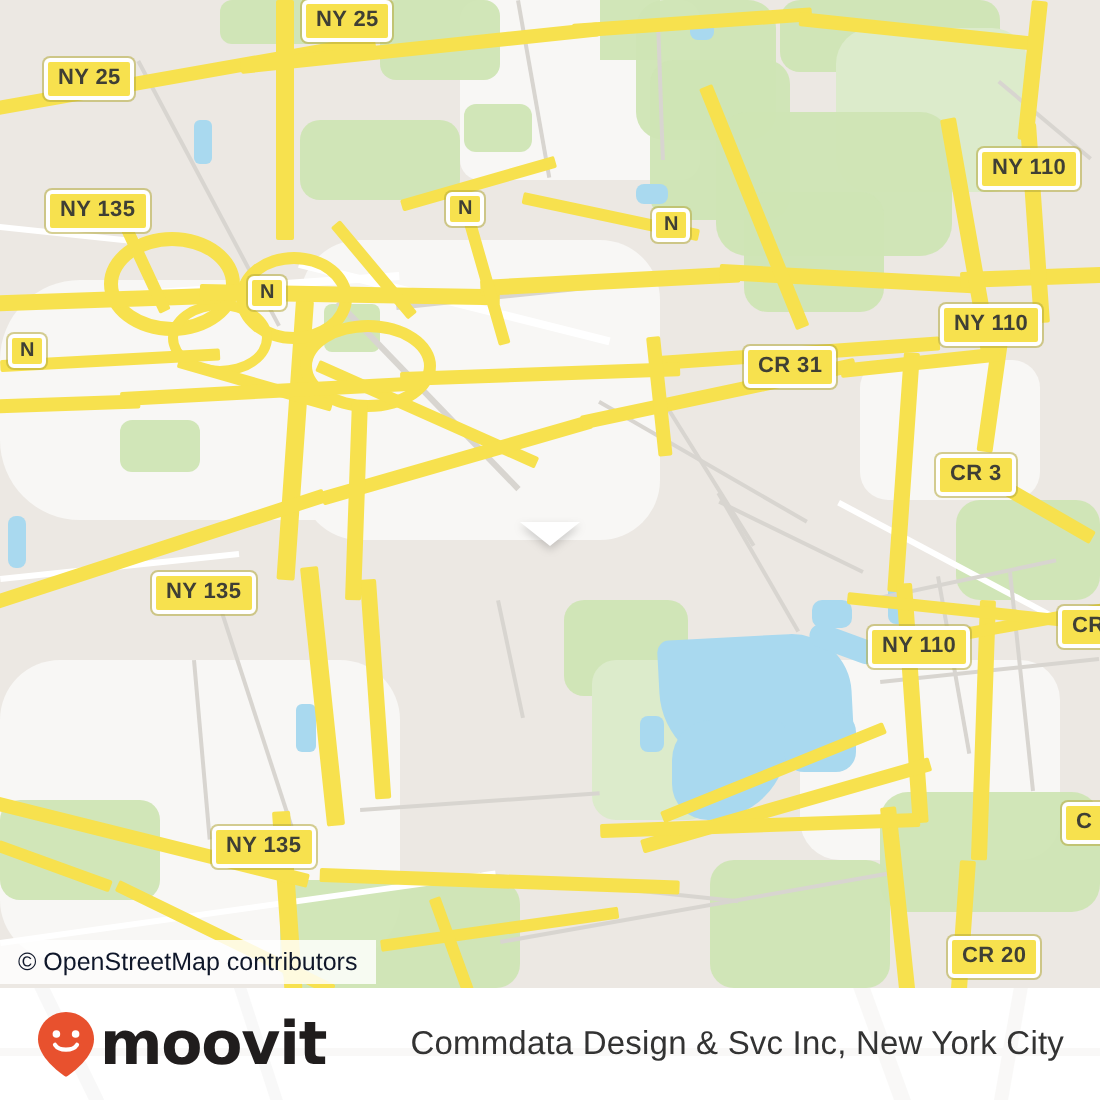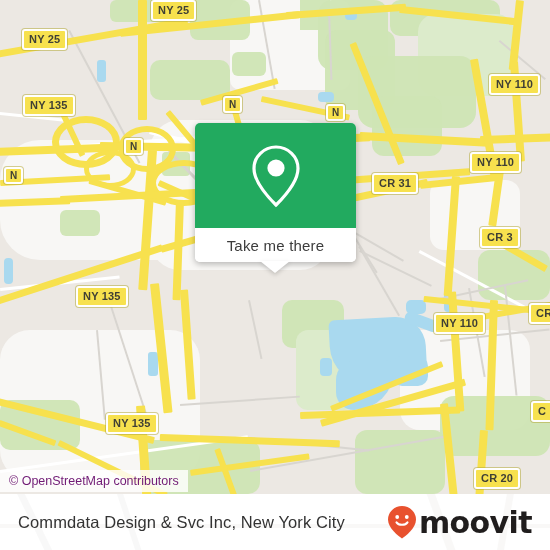--- a/index.html
+++ b/index.html
@@ -35,21 +35,21 @@
   #card-top{height:105px;background:#22aa5f;display:flex;align-items:center;justify-content:center;}
   #card-bottom{height:34px;background:#fff;display:flex;align-items:center;justify-content:center;}
   #card-label{color:#3c3c3c;font-size:15px;letter-spacing:.2px;}
   #card-tail{position:absolute;left:260px;top:261px;width:0;height:0;
              border-left:15px solid transparent;border-right:15px solid transparent;
              border-top:12px solid #ffffff;filter:drop-shadow(0 2px 2px rgba(0,0,0,.18));}
 
   
   #attrib{position:absolute;left:0;top:470px;height:22px;display:flex;align-items:center;
           padding:0 9px;background:rgba(255,255,255,.82);}
-  #attrib span{font-size:12.5px;color:#701a75;}
+  #attrib span{font-size:12.5px;color:#0f172a;}
 
   
   #footer{position:absolute;left:0;top:494px;width:550px;height:56px;background:#ffffff;
           display:flex;align-items:center;justify-content:space-between;padding:0 18px;
           box-sizing:border-box;overflow:hidden;}
   #footer-bg{position:absolute;left:0;top:0;width:550px;height:56px;overflow:hidden;opacity:.5;}
   #footer-title{position:relative;font-size:16.5px;color:#333;letter-spacing:.1px;z-index:2;}
   #brand{position:relative;display:flex;align-items:center;gap:2px;z-index:2;}
   #brand-word{font-size:30px;font-weight:bold;color:#201d1d;letter-spacing:-.6px;
               font-family:"DejaVu Sans",sans-serif;}
@@ -214,59 +214,48 @@
         <div class="shield" style="left: 22px; top: 29px;">NY 25</div>
         <div class="shield" style="left: 151px; top: 0px;">NY 25</div>
         <div class="shield" style="left: 23px; top: 95px;">NY 135</div>
         <div class="shield small" style="left: 4px; top: 167px;">N</div>
         <div class="shield small" style="left: 124px; top: 138px;">N</div>
         <div class="shield small" style="left: 223px; top: 96px;">N</div>
         <div class="shield small" style="left: 326px; top: 104px;">N</div>
         <div class="shield" style="left: 489px; top: 74px;">NY 110</div>
         <div class="shield" style="left: 470px; top: 152px;">NY 110</div>
         <div class="shield" style="left: 372px; top: 173px;">CR 31</div>
-        <div class="shield" style="left: 480px; top: 227px; text-align: center;">CR 3</div>
+        <div class="shield" style="left: 468px; top: 227px; text-align: center;">CR 3</div>
         <div class="shield" style="left: 76px; top: 286px;">NY 135</div>
         <div class="shield" style="left: 434px; top: 313px;">NY 110</div>
         <div class="shield" style="left: 529px; top: 303px;">CR</div>
         <div class="shield" style="left: 531px; top: 401px;">C</div>
         <div class="shield" style="left: 106px; top: 413px;">NY 135</div>
         <div class="shield" style="left: 474px; top: 468px;">CR 20</div>
       </div>
 
-    <div id="card">
-      <div id="card-top">
-        <svg width="56" height="66" viewBox="0 0 56 66">
-          <path d="M28 4 C15.8 4 6 13.6 6 25.4 C6 39 22 56 28 62 C34 56 50 39 50 25.4 C50 13.6 40.2 4 28 4 Z" fill="none" stroke="#ffffff" stroke-width="3.2"></path>
-          <circle cx="28" cy="25" r="8.6" fill="#ffffff"></circle>
-        </svg>
-      </div>
-      <div id="card-bottom">
-        <span id="card-label">Take me there</span>
-      </div>
-    </div>
     <div id="card-tail"></div>
 
     <div id="attrib">
       <span>© OpenStreetMap contributors</span>
     </div>
   </div>
 
   <div id="footer">
     <div id="footer-bg">
       <div class="rd-white" style="left:20px;top:-10px;width:110px;height:7px;transform:rotate(64deg);background:#f2f2f2;"></div>
       <div class="rd-white" style="left:120px;top:-10px;width:100px;height:6px;transform:rotate(72deg);background:#f2f2f2;"></div>
       <div class="rd-white" style="left:430px;top:-14px;width:90px;height:8px;transform:rotate(70deg);background:#f4f3f1;"></div>
       <div class="rd-white" style="left:515px;top:-6px;width:80px;height:7px;transform:rotate(100deg);background:#f4f3f1;"></div>
       <div class="rd-white" style="left:0;top:30px;width:550px;height:4px;background:#f4f3f1;"></div>
     </div>
-    <div id="footer-title">Commdata Design &amp; Svc Inc, New York City</div>
     <div id="brand">
       <svg width="30" height="34" viewBox="0 0 30 34">
         <path d="M15 1 C7.3 1 1 7.1 1 14.6 C1 23.3 11.4 31.2 15 33.4 C18.6 31.2 29 23.3 29 14.6 C29 7.1 22.7 1 15 1 Z" fill="#e8512e"></path>
         <circle cx="10.2" cy="12" r="1.9" fill="#ffffff"></circle>
         <circle cx="19.8" cy="12" r="1.9" fill="#ffffff"></circle>
         <path d="M9.5 17.4 C11.6 20.6 18.4 20.6 20.5 17.4" fill="none" stroke="#ffffff" stroke-width="2.1" stroke-linecap="round"></path>
       </svg>
       <span id="brand-word">moovit</span>
     </div>
+    <div id="footer-title">Commdata Design &amp; Svc Inc, New York City</div>
   </div>
 </div>
 
 </body></html>

